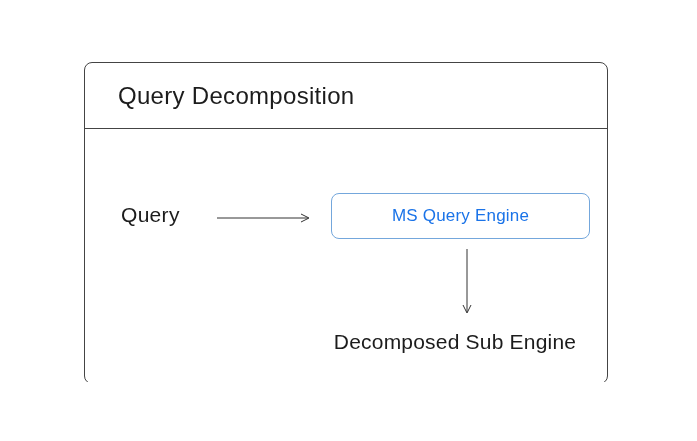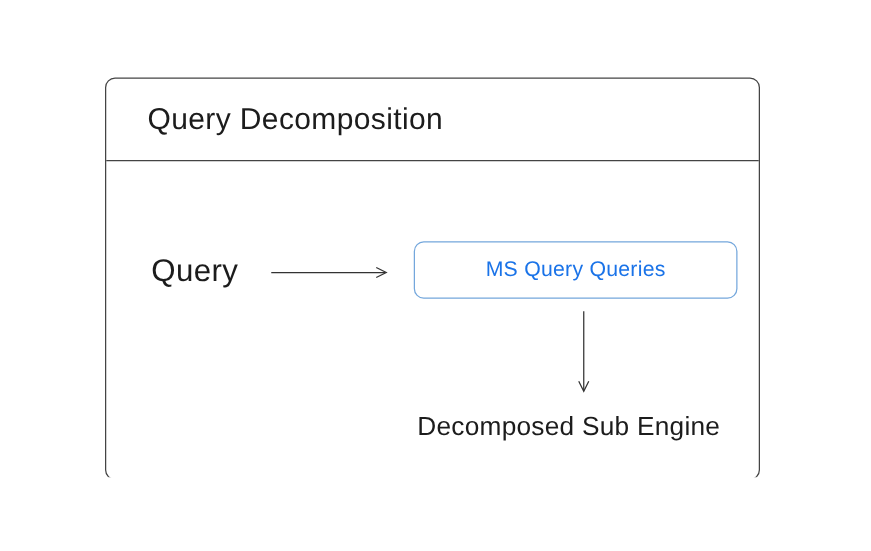--- a/index.html
+++ b/index.html
@@ -45,21 +45,21 @@
   }
   .title {
     font-size: 24px;
     color: var(--text);
     letter-spacing: 0.3px;
   }
   .query-label {
     position: absolute;
     left: 121px;
     top: 203px;
-    font-size: 25px;
+    font-size: 21px;
     color: var(--text);
     letter-spacing: 0.3px;
   }
   .engine-node {
     position: absolute;
     left: 331px;
     top: 193px;
     width: 259px;
     height: 46px;
     border: 1px solid var(--engine-border);
@@ -110,21 +110,21 @@
 
   <div class="frame">
     <div class="titlebar">
       <span class="title">Query Decomposition</span>
     </div>
   </div>
 
   <span class="query-label">Query</span>
 
   <div class="engine-node">
-    <span class="engine-label">MS Query Queries</span>
+    <span class="engine-label">MS Query Engine</span>
   </div>
 
   <span class="output-label">Decomposed Sub Engine</span>
 
   <svg class="arrow-overlay" viewBox="0 0 697 441" xmlns="http://www.w3.org/2000/svg">
 
     <g>
       <line class="arrow-line" x1="217" y1="218" x2="308" y2="218"></line>
       <path class="arrow-head" d="M301,214 L309,218 L301,222"></path>
     </g>

